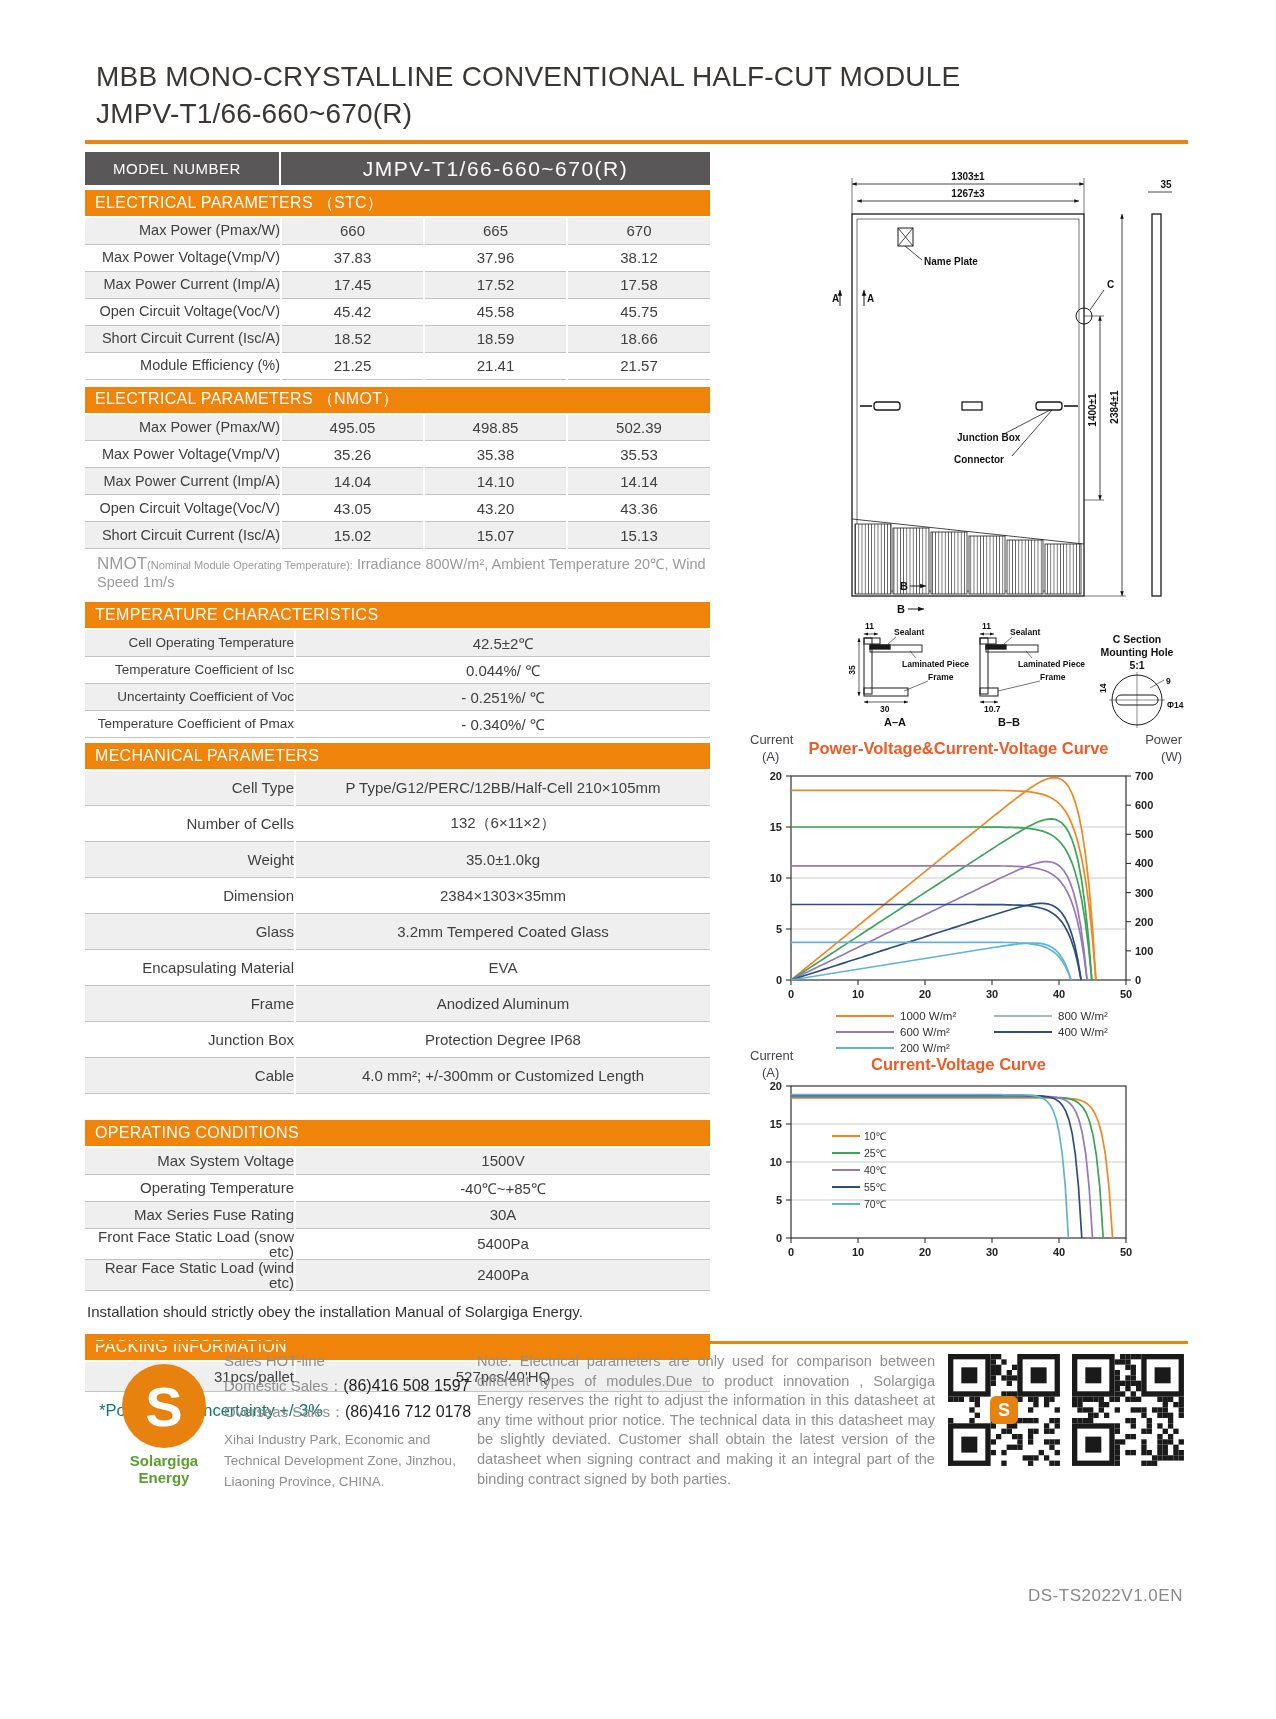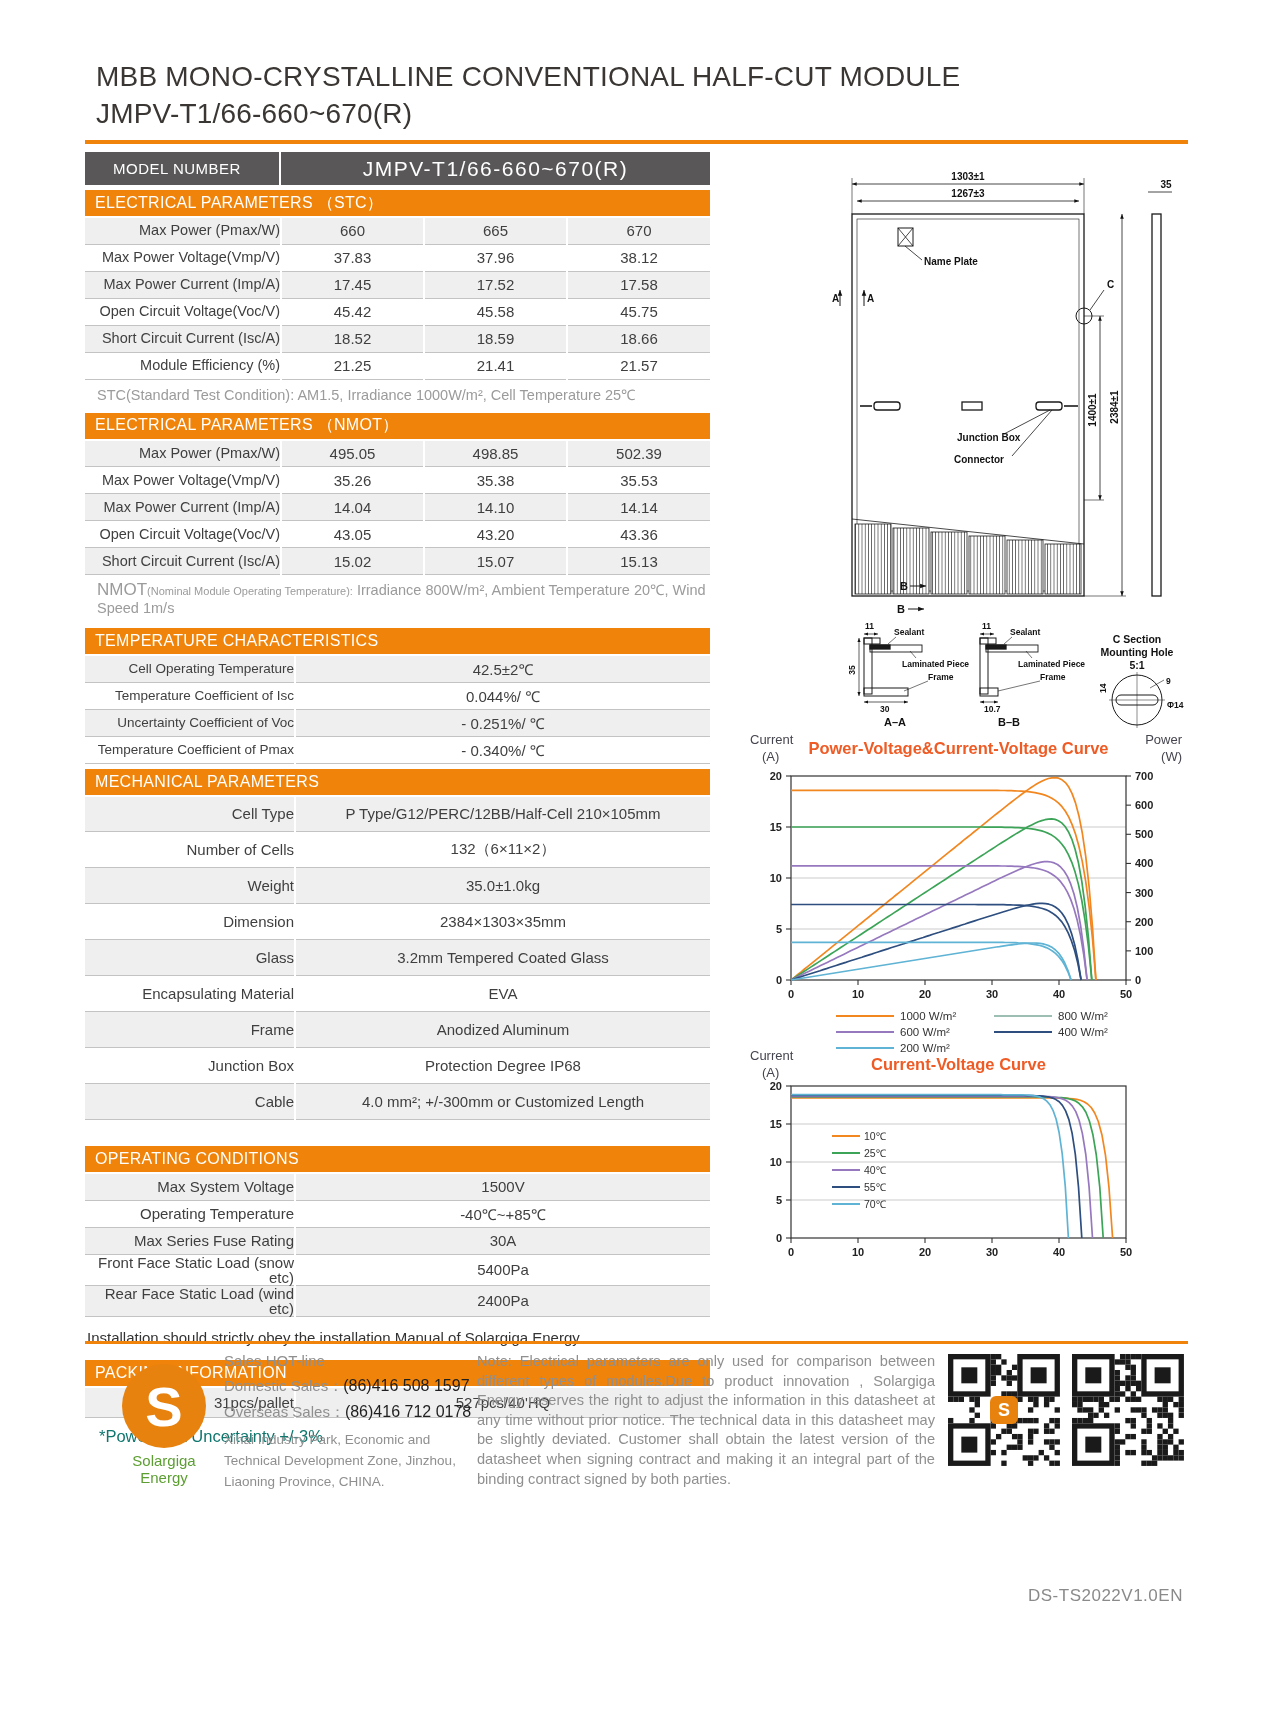--- a/index.html
+++ b/index.html
@@ -31,21 +31,21 @@
   #nmot-note .big{font-size:17px}
   #nmot-note .small{font-size:11px}
   #power-note{font-size:16.5px;color:#0f766e;padding:9px 0 0 14px}
   
   #drawing-wrap{left:752px;top:148px;width:440px;height:588px}
   .chart-wrap{left:736px}
   #chart1-wrap{top:728px;width:460px;height:332px}
   #chart2-wrap{top:1044px;width:460px;height:228px}
   
   #logo-circle{left:122px;top:1364px;width:84px;height:84px;border-radius:50%;background:#E8820E;color:#fff;display:flex;align-items:center;justify-content:center;font-size:56px;font-weight:800}
-  #brand-name{left:108px;top:1452px;width:112px;text-align:center;font-size:15px;font-weight:400;color:#5C9E31}
+  #brand-name{left:108px;top:1452px;width:112px;text-align:center;font-size:15px;font-weight:700;color:#5C9E31}
   #contact{left:224px;top:1352px;width:250px}
   #contact .grayline{font-size:15px;color:#8f8f8f;margin-bottom:8px}
   #contact .phoneline{font-size:15px;color:#8f8f8f;margin-bottom:7px}
   #contact .phoneline b{font-size:16px;color:#1f1f1f;font-weight:500}
   #contact .addr{font-size:13.5px;color:#8f8f8f;line-height:21px;margin-top:4px}
   #note-block{left:477px;top:1352px;width:458px;font-size:14.6px;line-height:19.6px;color:#8f8f8f;text-align:justify}
   .qr{width:112px;height:112px;background:#fff}
   #qr-left{left:948px;top:1354px}
   #qr-right{left:1072px;top:1354px}
   #qr-badge{left:990px;top:1396px;width:28px;height:28px;border-radius:6px;background:#E8820E;color:#fff;display:flex;align-items:center;justify-content:center;font-size:18px;font-weight:800}
@@ -107,21 +107,20 @@
           <td class="val">18.66</td>
         </tr>
         <tr>
           <td class="lbl">Module Efficiency (%)</td>
           <td class="val">21.25</td>
           <td class="val">21.41</td>
           <td class="val">21.57</td>
         </tr>
       </tbody>
   </table>
-  <div class="note-gray">STC(Standard Test Condition): AM1.5, Irradiance 1000W/m², Cell Temperature 25℃</div>
 
   <div class="sec-head" style="margin-top:7px">ELECTRICAL PARAMETERS （NMOT）</div>
   <table class="t-nmot">
     <colgroup>
         <col style="width:196px">
         <col>
         <col>
         <col>
       </colgroup>
     <tbody>

